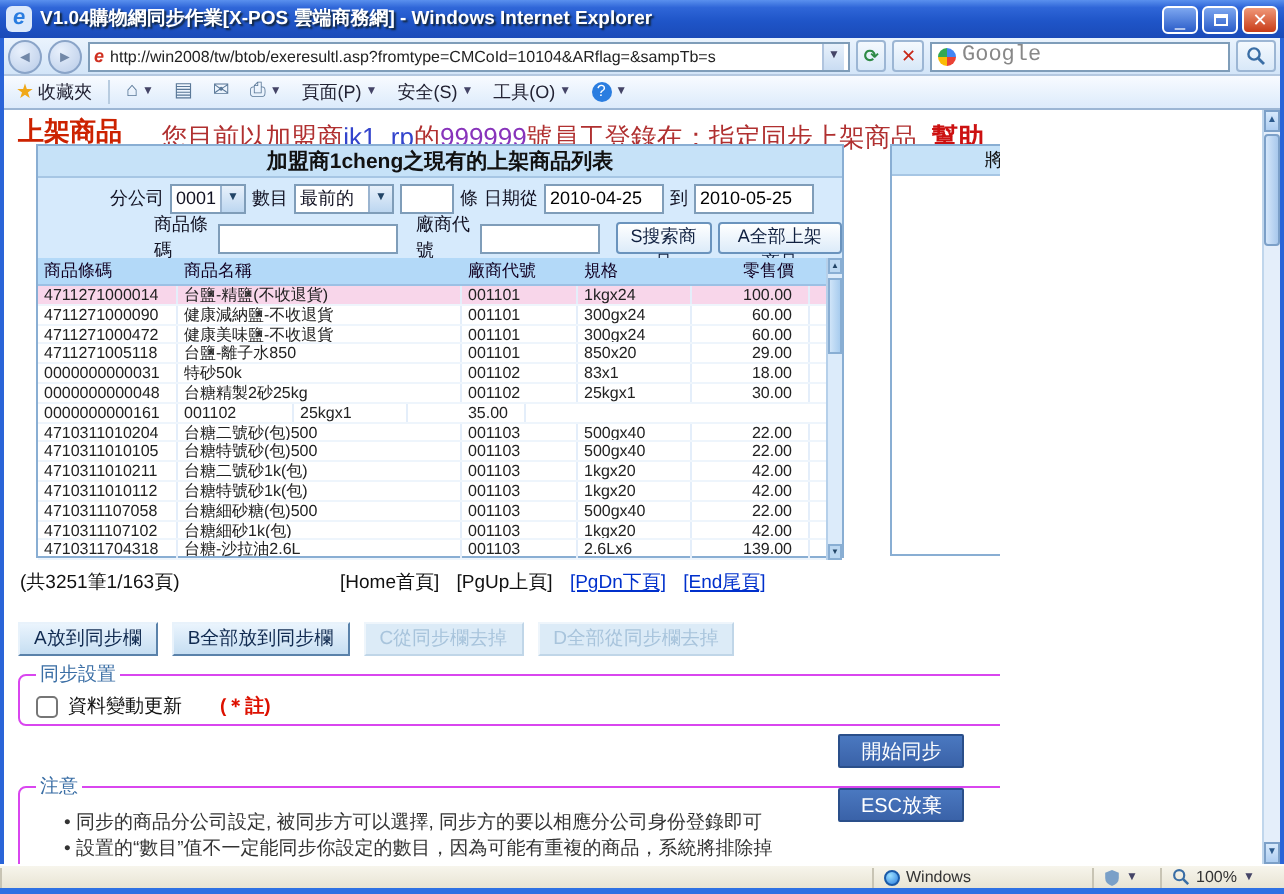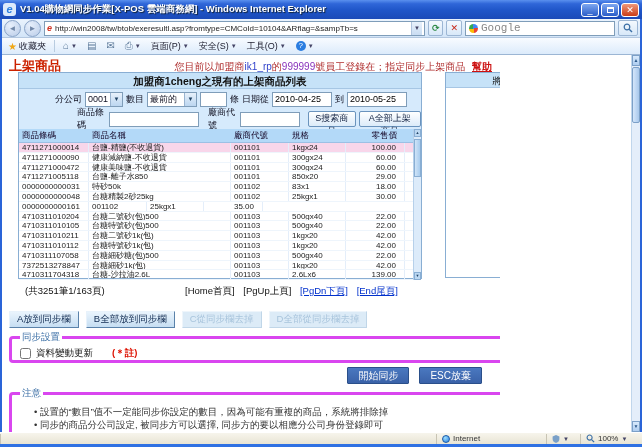--- a/index.html
+++ b/index.html
@@ -43,21 +43,21 @@
   .star{color:#f0a818;font-size:10px;}
   .cmd-item{display:flex;align-items:center;gap:2px;padding:0 2px;}
   .cmd-sep{width:1px;height:12px;background:#b8cce0;}
   .ic{font-size:10px;color:#5a7898;line-height:10px;}
   .drop{font-size:6px;color:#446;}
   .helpic{width:10px;height:10px;border-radius:50%;background:#2a7de0;color:#fff;font-size:8px;line-height:10px;text-align:center;}
 
   
   .content{position:absolute;left:2px;top:55px;width:498px;height:377px;background:#fff;overflow:hidden;font-size:9px;}
   .page-heading{position:absolute;left:7px;top:2px;color:#cc2200;font-size:13px;font-weight:bold;}
-  .login-line{position:absolute;right:8px;top:5px;font-size:10px;color:#b03030;white-space:nowrap;}
+  .login-line{position:absolute;right:8px;top:5px;font-size:13px;color:#b03030;white-space:nowrap;}
   .login-line .acct{color:#3344cc;}
   .login-line .emp{color:#8833bb;}
   .help-link{color:#cc1111;font-weight:bold;text-decoration:underline;margin-left:4px;}
 
   .panel-left{position:absolute;left:16px;top:17px;width:404px;height:207px;border:1px solid #89aed3;background:#fff;}
   .panel-title{height:16px;background:#c6e2f8;border-bottom:1px solid #a6c6e4;text-align:center;font-weight:bold;font-size:10.5px;line-height:16px;color:#111;}
   .frow{height:20px;background:#d6eafc;display:flex;align-items:center;gap:3px;padding-left:36px;font-size:9px;color:#112;}
   .frow2{padding-left:58px;}
   .fsel{height:15px;background:#fff;border:1px solid #7f9db9;display:flex;align-items:center;font-size:9px;}
   .fsel .val{padding:0 2px;flex:1;}
@@ -73,38 +73,38 @@
   .grow{display:flex;height:9.8px;align-items:center;font-size:8px;color:#222;border-bottom:1px solid #eef5fc;}
   .grow .gc{border-right:1px solid #e4eefa;height:100%;line-height:9.5px;}
   .grow.sel{background:#f8d6ea;}
   .tscroll{position:absolute;right:0;top:0;width:8px;height:151px;background:#dcebfa;border-left:1px solid #b6d0ea;}
   .tsb{position:absolute;left:0;width:7px;height:8px;background:#bcd8f2;border:1px solid #89aed3;font-size:4px;line-height:6px;text-align:center;color:#246;}
   .tthumb{position:absolute;left:0;top:10px;width:7px;height:38px;background:linear-gradient(90deg,#cfe4f8,#a8ccee);border:1px solid #89aed3;}
 
   .panel-right{position:absolute;left:443px;top:17px;width:180px;height:206px;border:1px solid #89aed3;background:#fff;}
   .pr-title{height:15px;background:#c6e2f8;border-bottom:1px solid #a6c6e4;text-align:center;font-size:9.5px;line-height:15px;color:#111;}
 
-  .pagerow{position:absolute;left:23px;top:230px;width:616px;font-size:9.5px;color:#111;white-space:nowrap;}
+  .pagerow{position:absolute;left:8px;top:230px;width:616px;font-size:9.5px;color:#111;white-space:nowrap;}
   .pagelinks{position:absolute;left:160px;top:0;}
   .pagelinks span{margin-right:6px;}
   .plink{color:#0030cc;text-decoration:underline;cursor:pointer;}
 
   .actionrow{position:absolute;left:7px;top:256px;display:flex;gap:7px;}
   .abtn{height:17px;padding:0 7px;font-size:9.5px;background:linear-gradient(#eaf4fd,#c6def2);
     border:1px solid;border-color:#e8f2fb #5a82aa #5a82aa #e8f2fb;color:#102a50;}
   .abtn.dis{background:#dcebf7;color:#a8c4dc;border-color:#eef5fb #c0d6e8 #c0d6e8 #eef5fb;}
 
-  fieldset{border:3px solid #d946ef;border-radius:4px;margin:0;padding:2px 8px;}
+  fieldset{border:1px solid #d946ef;border-radius:4px;margin:0;padding:2px 8px;}
   legend{font-size:9.5px;color:#3a6ea5;padding:0 2px;}
   .fs-sync{position:absolute;left:7px;top:276px;width:616px;height:32px;}
   .syncline{display:flex;align-items:center;gap:5px;font-size:9.5px;color:#111;margin-top:1px;}
   .syncline input{width:11px;height:11px;margin:0;}
   .rednote{color:#dd1100;font-weight:bold;margin-left:14px;}
 
-  .startrow{position:absolute;right:18px;top:312px;display:flex;gap:10px;}
+  .startrow{position:absolute;right:18px;top:312px;display:flex;gap:10px;flex-direction:column;}
   .bluebtn{height:17px;padding:0 10px;font-size:10px;color:#fff;background:linear-gradient(#4a78c0,#3a62a8);border:1px solid #2a4f8a;border-radius:1px;}
 
   .fs-notes{position:absolute;left:7px;top:332px;width:616px;height:70px;}
   .fs-notes ul{margin:3px 0 0 14px;padding:0;list-style:none;}
   .fs-notes li{font-size:9.5px;color:#333;line-height:13px;white-space:nowrap;overflow:hidden;}
   .fs-notes li::before{content:"\2022  ";color:#333;}
 
   
   .pscroll{position:absolute;left:631px;top:55px;width:9px;height:377px;background:#e4eefa;border-left:1px solid #c0d6ec;}
   .psb{position:absolute;left:0;width:8px;height:11px;background:linear-gradient(#d8eafc,#aecdf0);border:1px solid #7ca0c8;font-size:5px;line-height:9px;text-align:center;color:#2c5a8c;}
@@ -320,21 +320,21 @@
               <span class="gc c4">42.00</span>
             </div>
             <div class="grow">
               <span class="gc c0">4710311107058</span>
               <span class="gc c1">台糖細砂糖(包)500</span>
               <span class="gc c2">001103</span>
               <span class="gc c3">500gx40</span>
               <span class="gc c4">22.00</span>
             </div>
             <div class="grow">
-              <span class="gc c0">7372513278847</span>
+              <span class="gc c0">4710311107102</span>
               <span class="gc c1">台糖細砂1k(包)</span>
               <span class="gc c2">001103</span>
               <span class="gc c3">1kgx20</span>
               <span class="gc c4">42.00</span>
             </div>
             <div class="grow">
               <span class="gc c0">4710311704318</span>
               <span class="gc c1">台糖-沙拉油2.6L</span>
               <span class="gc c2">001103</span>
               <span class="gc c3">2.6Lx6</span>
@@ -380,41 +380,41 @@
     </fieldset>
 
     <div class="startrow">
       <button class="bluebtn">開始同步</button>
       <button class="bluebtn">ESC放棄</button>
     </div>
 
     <fieldset class="fs-notes">
       <legend>注意</legend>
       <ul id="notes-list">
+          <li>同步的商品分公司設定, 被同步方可以選擇, 同步方的要以相應分公司身份登錄即可</li>
           <li>設置的“數目”值不一定能同步你設定的數目，因為可能有重複的商品，系統將排除掉</li>
-          <li>同步的商品分公司設定, 被同步方可以選擇, 同步方的要以相應分公司身份登錄即可</li>
           <li>如可以，此批同步所有商品，不用按上下頁多選商品</li>
         </ul>
     </fieldset>
   </div>
 
   <div class="pscroll">
     <span class="psb" style="top:0">▲</span>
     <span class="pthumb"></span>
     <span class="psb" style="bottom:0">▼</span>
   </div>
 
   <div class="sideL"></div>
   <div class="sideR"></div>
 
   <div class="iestatus">
     <span class="st-sec st-left"></span>
     <span class="st-sec" style="width:110px">
       <span class="globe"></span>
-      <span>Internet</span>
+      <span>Windows</span>
     </span>
     <span class="st-sec" style="width:34px">
       <svg width="8" height="8" viewBox="0 0 8 8">
         <path d="M4 0 L7.4 1.4 L7.4 4 Q7.4 6.8 4 8 Q0.6 6.8 0.6 4 L0.6 1.4 Z" fill="#7aa0c8"></path>
       </svg>
       <span class="drop">▼</span>
     </span>
     <span class="st-sec" style="width:62px">
       <svg width="9" height="9" viewBox="0 0 10 10">
         <circle cx="4" cy="4" r="2.8" fill="none" stroke="#3a6ea5" stroke-width="1.2"></circle>

